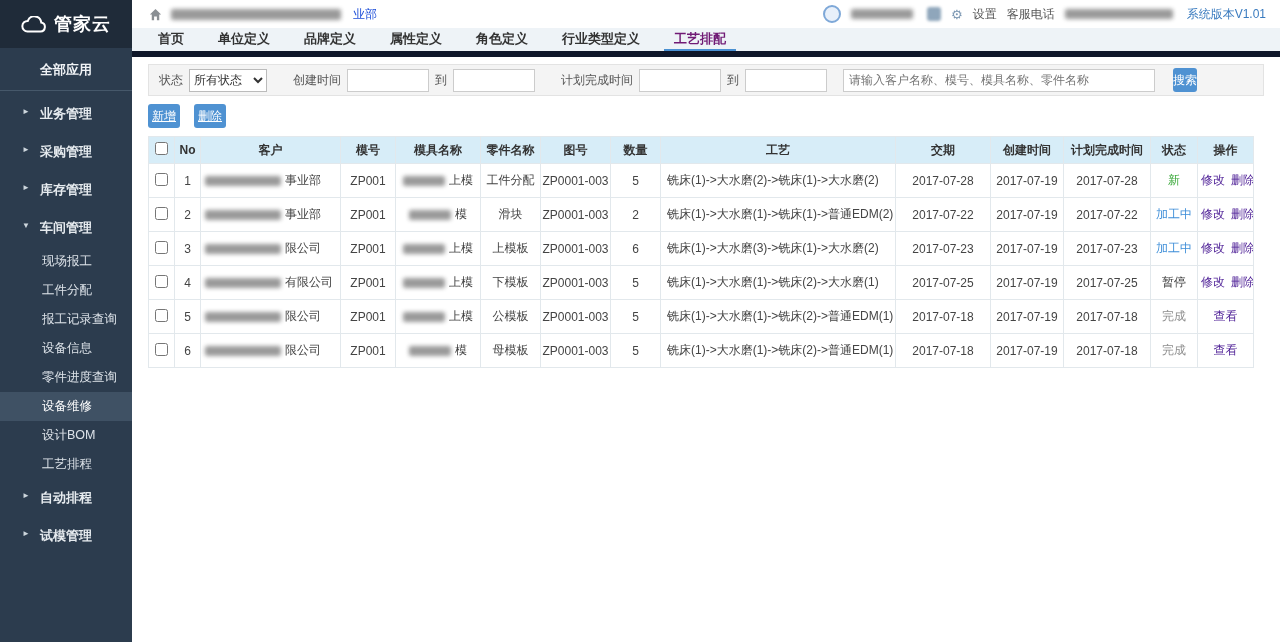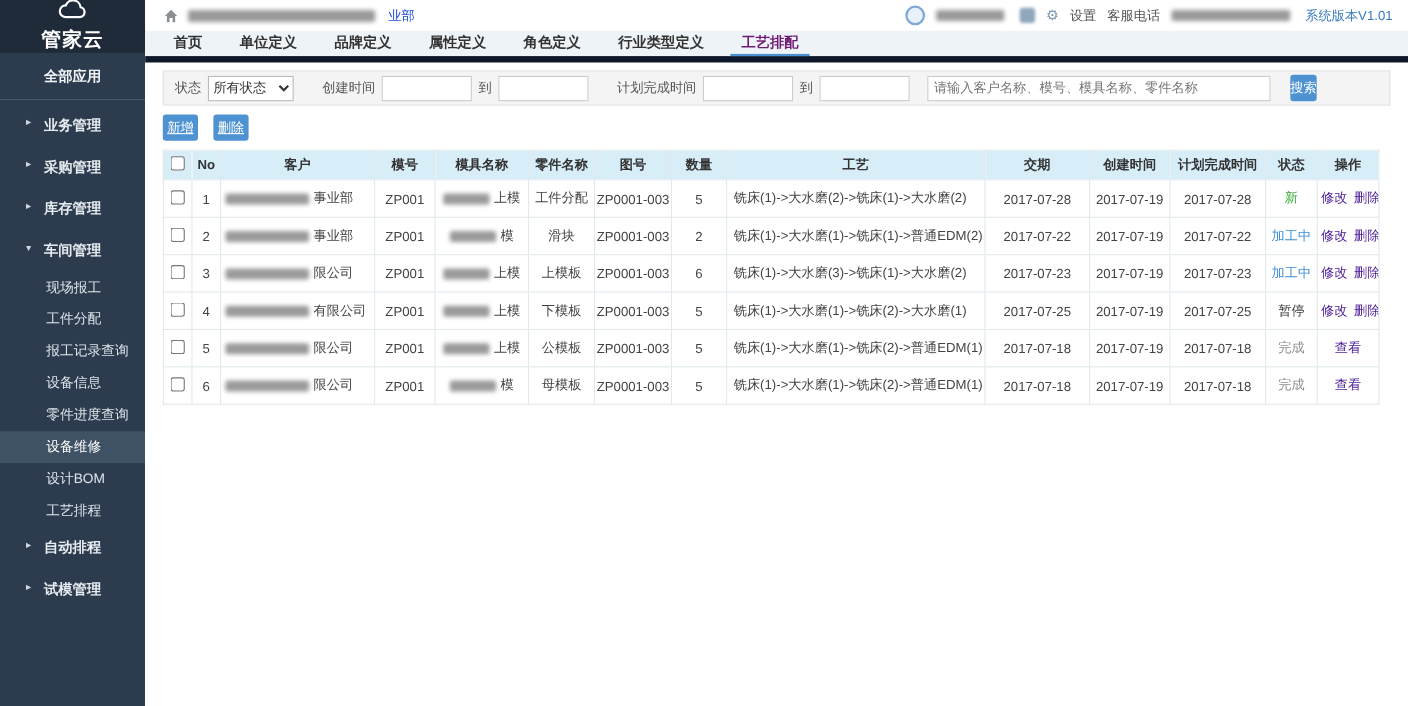--- a/index.html
+++ b/index.html
@@ -2,21 +2,21 @@
 <html><head>
 <meta charset="utf-8">
 <style>
   * { margin:0; padding:0; box-sizing:border-box; }
   html,body { width:1280px; height:642px; overflow:hidden; }
   body { font-family:"Liberation Sans","DejaVu Sans",sans-serif; font-size:12px; color:#333; background:#fff; }
   .app { display:flex; width:1280px; height:642px; }
 
   
   .sidebar { width:132px; min-width:132px; background:#2c3c4e; color:#e6ebef; height:642px; }
-  .logo { height:48px; background:#1f2b39; display:flex; align-items:center; justify-content:center; gap:7px;flex-direction:column; }
+  .logo { height:48px; background:#1f2b39; display:flex; align-items:center; justify-content:center; gap:7px; }
   .logo-text { font-size:18px; font-weight:bold; color:#fff; letter-spacing:1px; }
   .side-header { padding:13px 0 11px 40px; font-weight:bold; font-size:13px; color:#f0f3f6; border-bottom:1px solid #46586a; }
   .side-nav { padding-top:4px; }
   .side-group { position:relative; padding:10px 0 10px 40px; font-weight:bold; font-size:13px; color:#e6ebef; cursor:pointer; }
   .side-group .arrow { position:absolute; left:22px; top:12px; font-size:8px; color:#cdd6dd; }
   .side-sub { padding:6px 0 6px 42px; font-size:12.5px; color:#dde3e9; cursor:pointer; }
   .side-sub.selected { background:#3f5164; color:#fff; }
 
   
   .main { flex:1; display:flex; flex-direction:column; background:#fff; }

